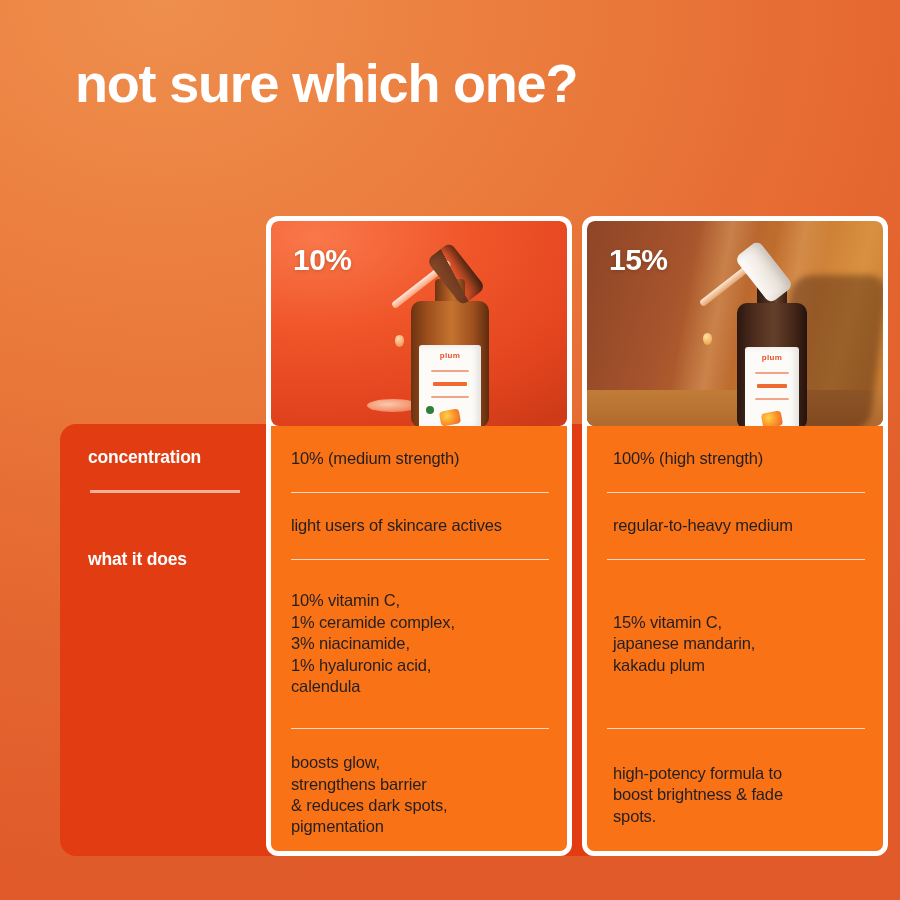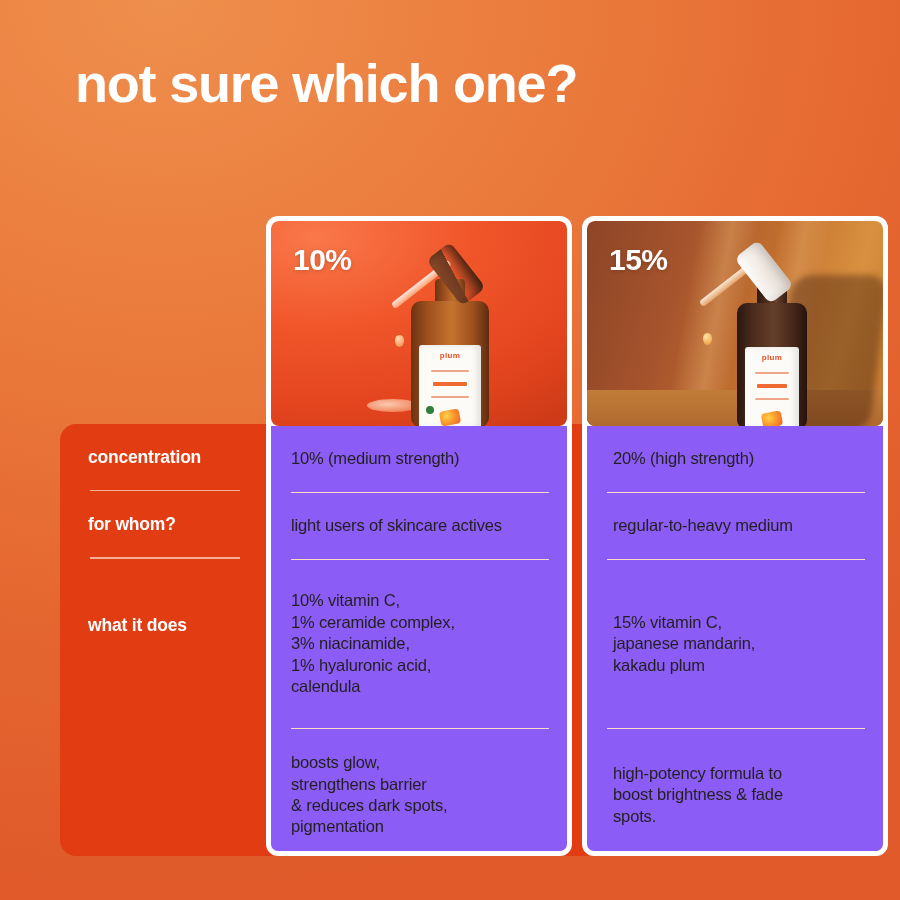--- a/index.html
+++ b/index.html
@@ -186,21 +186,21 @@
   .puddle-a{
     position:absolute;left:96px;top:178px;width:52px;height:13px;
     background:radial-gradient(ellipse at 40% 40%, rgba(255,225,200,.85), rgba(250,150,95,.45));
     border-radius:50%;z-index:3;
   }
 
   
   .rows{
     flex:1 1 auto;display:flex;flex-direction:column;
     padding:0 18px 0 20px;
-    background:#8b5cf6;
+    background:#f97316;
   }
   .cell{
     display:flex;align-items:center;
     color:#231f20;
     font-size:16.5px;
     line-height:1.30;
     letter-spacing:-.15px;
     white-space:pre-line;
     box-sizing:border-box;
   }
@@ -223,21 +223,20 @@
     <div class="headline-text">
       <span>not sure which one?</span>
     </div>
   </div>
 
   <div class="red-panel"></div>
 
   <div class="label-col">
     <div class="label-row r1">concentration</div>
     <div class="label-div"></div>
-    <div class="label-row r2">for whom?</div>
     <div class="label-div"></div>
     <div class="label-div"></div>
     <div class="label-row r4">what it does</div>
   </div>
 
   <div class="cards">
 
     <div class="card card-a">
 
       <div class="photo photo-a">
@@ -306,21 +305,21 @@
         </div>
 
         <div class="dropper dropper-b db">
           <div class="d-tube"></div>
           <div class="d-cap"></div>
           <div class="d-drop"></div>
         </div>
       </div>
 
       <div class="rows">
-        <div class="cell c1">20% (high strength)</div>
+        <div class="cell c1">100% (high strength)</div>
         <div class="cell-div"></div>
         <div class="cell c2">regular-to-heavy medium</div>
         <div class="cell-div"></div>
         <div class="cell c3">15% vitamin C,
 japanese mandarin,
 kakadu plum</div>
         <div class="cell-div"></div>
         <div class="cell c4">high-potency formula to
 boost brightness &amp; fade
 spots.</div>

